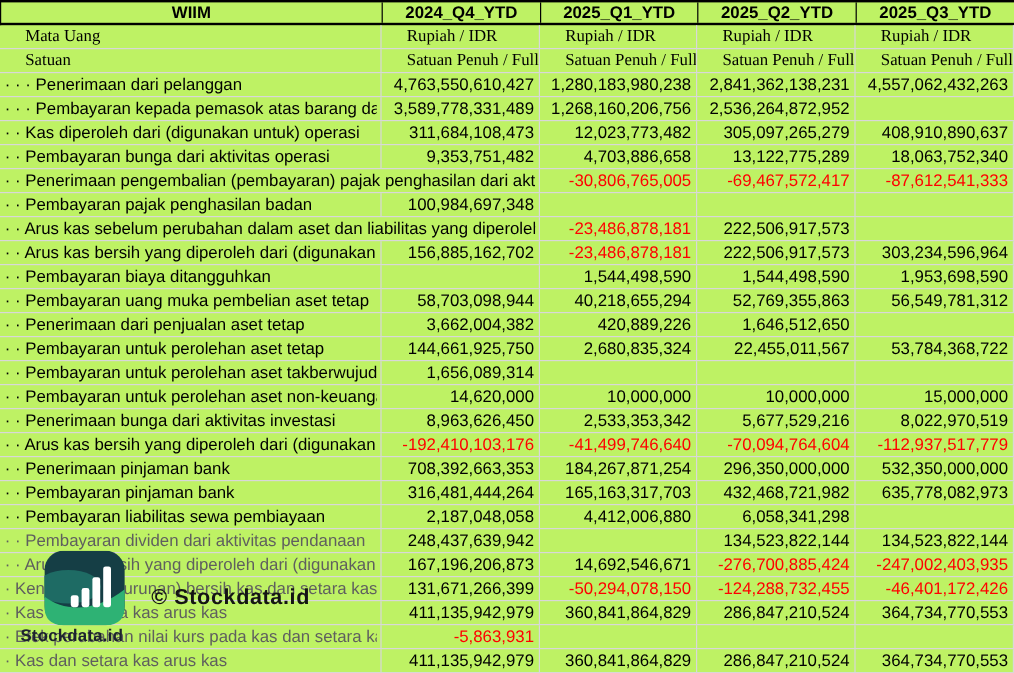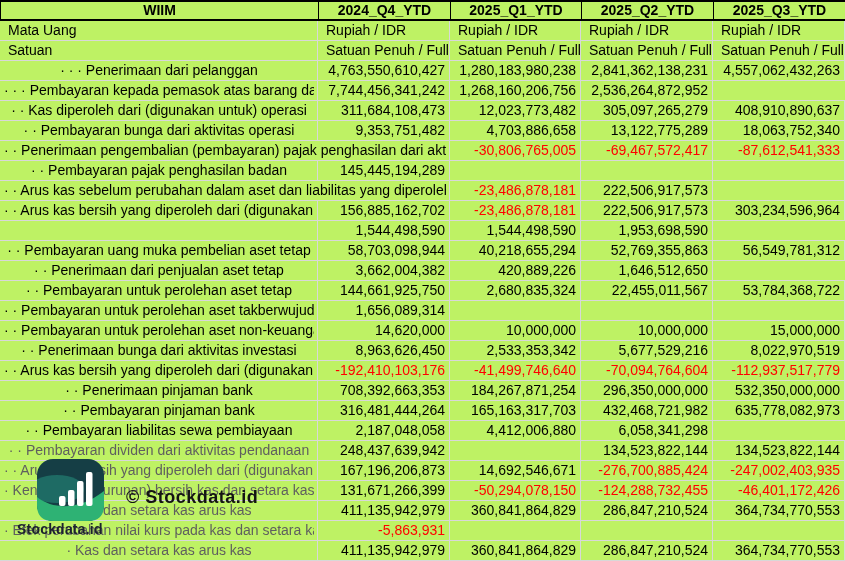--- a/index.html
+++ b/index.html
@@ -8,25 +8,25 @@
 
   .hrow1{display:grid;grid-template-columns:318px 132px 131px 132px 132px;height:21px;
          box-sizing:border-box;border-top:2px solid #000;border-bottom:2px solid #000;border-left:1px solid #000;
          font-weight:bold;}
   .hrow1 > div{box-sizing:border-box;border-right:1.5px solid #000;text-align:center;line-height:16px;
          overflow:hidden;white-space:nowrap;}
 
   .grid-row{display:grid;grid-template-columns:318px 132px 131px 132px 132px;height:20px;
          box-sizing:border-box;border-bottom:1px solid #d8d8d8;}
   .cell{box-sizing:border-box;border-right:1px solid #d8d8d8;line-height:19px;overflow:hidden;white-space:nowrap;}
-  .txt{padding-left:8px;}
+  .txt{padding-left:21px;font-family:Liberation Serif, serif;}
   .num{text-align:right;padding-right:4px;}
   .neg{color:#ff0000;}
 
-  .label-cell{overflow:visible;position:relative;z-index:2;padding-left:4px;text-align:center;}
+  .label-cell{overflow:visible;position:relative;z-index:2;padding-left:4px;}
   .label-inner{display:block;width:310px;overflow:hidden;white-space:nowrap;}
   .ovf{border-right:none;}
   .ovf .label-inner{width:442px;}
   .muted .label-inner{color:#5f5f5f;}
 
   .wm-logo{position:absolute;left:37px;top:459px;width:67px;height:62px;z-index:5;}
   .wm-copy{position:absolute;left:126px;top:487px;z-index:5;font-size:18px;font-weight:bold;color:#141414;letter-spacing:0.5px;white-space:nowrap;}
   .wm-brand{position:absolute;left:17px;top:521px;z-index:6;font-size:14px;font-weight:bold;color:#1c222e;letter-spacing:0.2px;white-space:nowrap;}
 </style>
 </head>
@@ -65,21 +65,21 @@
         </div>
         <div class="cell num">4,763,550,610,427</div>
         <div class="cell num">1,280,183,980,238</div>
         <div class="cell num">2,841,362,138,231</div>
         <div class="cell num">4,557,062,432,263</div>
       </div>
       <div class="grid-row">
         <div class="cell label-cell">
           <span class="label-inner">· · · Pembayaran kepada pemasok atas barang dan jasa</span>
         </div>
-        <div class="cell num">7,744,456,341,242</div>
+        <div class="cell num">3,589,778,331,489</div>
         <div class="cell num">1,268,160,206,756</div>
         <div class="cell num">2,536,264,872,952</div>
       </div>
       <div class="grid-row">
         <div class="cell label-cell">
           <span class="label-inner">· · Kas diperoleh dari (digunakan untuk) operasi</span>
         </div>
         <div class="cell num">311,684,108,473</div>
         <div class="cell num">12,023,773,482</div>
         <div class="cell num">305,097,265,279</div>
@@ -100,21 +100,21 @@
         </div>
         <div class="cell num"></div>
         <div class="cell num neg">-30,806,765,005</div>
         <div class="cell num neg">-69,467,572,417</div>
         <div class="cell num neg">-87,612,541,333</div>
       </div>
       <div class="grid-row">
         <div class="cell label-cell">
           <span class="label-inner">· · Pembayaran pajak penghasilan badan</span>
         </div>
-        <div class="cell num">145,445,194,289</div>
+        <div class="cell num">100,984,697,348</div>
         <div class="cell num"></div>
         <div class="cell num"></div>
         <div class="cell num"></div>
       </div>
       <div class="grid-row">
         <div class="cell label-cell ovf">
           <span class="label-inner">· · Arus kas sebelum perubahan dalam aset dan liabilitas yang diperoleh dari operasi</span>
         </div>
         <div class="cell num"></div>
         <div class="cell num neg">-23,486,878,181</div>
@@ -124,20 +124,23 @@
       <div class="grid-row">
         <div class="cell label-cell">
           <span class="label-inner">· · Arus kas bersih yang diperoleh dari (digunakan untuk) aktivitas operasi</span>
         </div>
         <div class="cell num">156,885,162,702</div>
         <div class="cell num neg">-23,486,878,181</div>
         <div class="cell num">222,506,917,573</div>
         <div class="cell num">303,234,596,964</div>
       </div>
       <div class="grid-row">
+        <div class="cell label-cell">
+          <span class="label-inner">· · Pembayaran biaya ditangguhkan</span>
+        </div>
         <div class="cell num"></div>
         <div class="cell num">1,544,498,590</div>
         <div class="cell num">1,544,498,590</div>
         <div class="cell num">1,953,698,590</div>
       </div>
       <div class="grid-row">
         <div class="cell label-cell">
           <span class="label-inner">· · Pembayaran uang muka pembelian aset tetap</span>
         </div>
         <div class="cell num">58,703,098,944</div>

